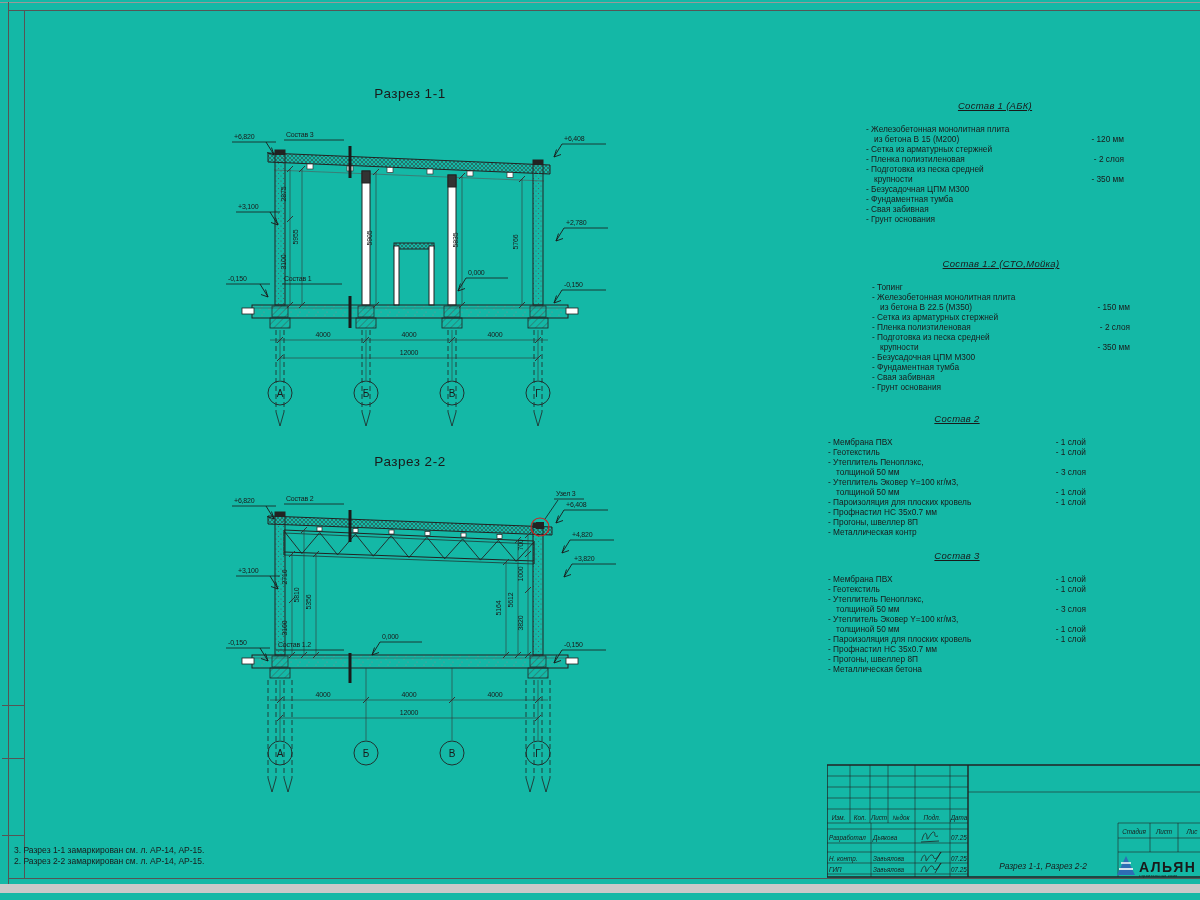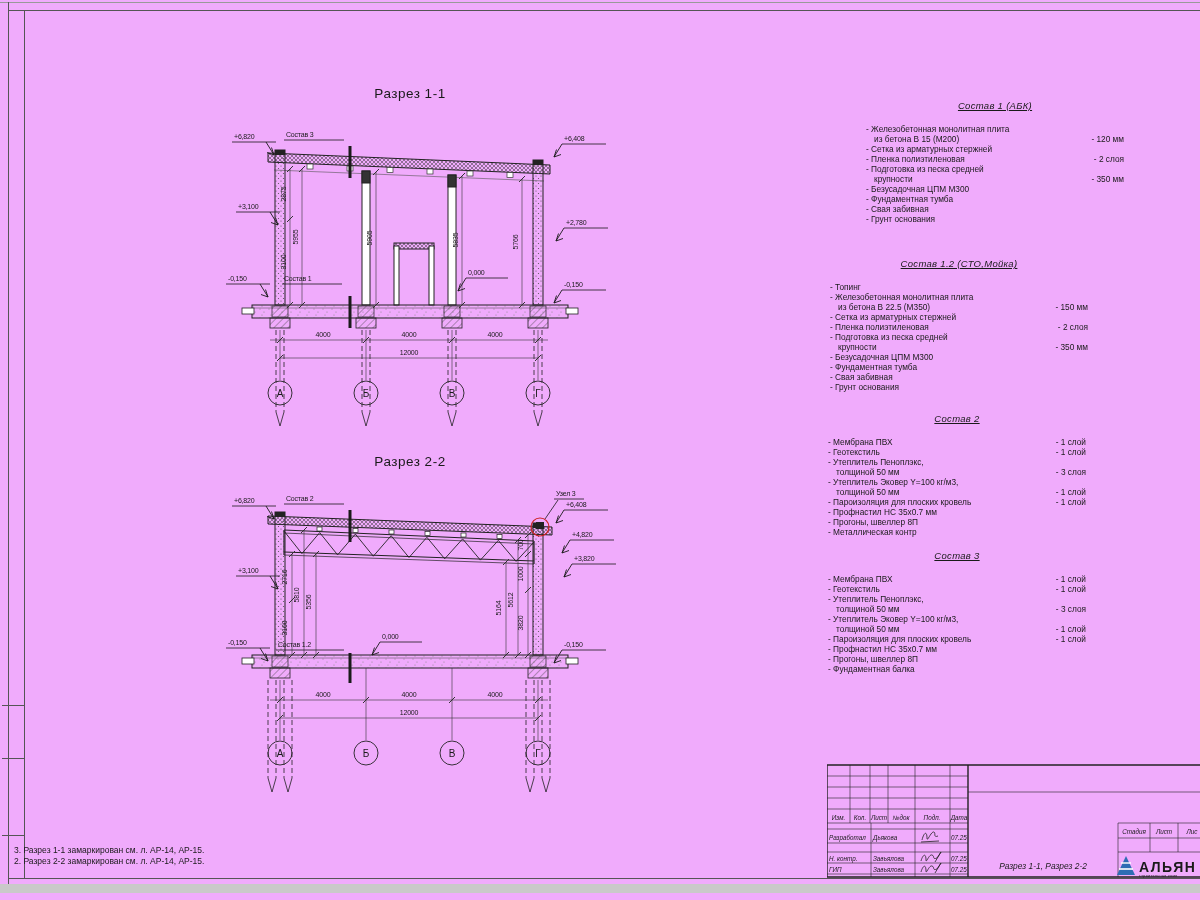--- a/index.html
+++ b/index.html
@@ -1,16 +1,16 @@
 <!DOCTYPE html>
 <html><head>
 <meta charset="utf-8">
 <style>
   html,body{margin:0;padding:0;background:#fff;}
-  .page{position:relative;width:1200px;height:900px;background:#f0abfc;overflow:hidden;
+  .page{position:relative;width:1200px;height:900px;background:#14b8a6;overflow:hidden;
         font-family:"Liberation Sans",sans-serif;color:#1a1a1a;}
   .hline,.vline{position:absolute;background:#555;}
   .paper-shadow{position:absolute;left:0;top:884px;width:1200px;height:9px;background:#c9c9c9;}
   svg text{font-family:"Liberation Sans",sans-serif;fill:#1a1a1a;}
   .t7{font-size:7px;letter-spacing:-0.2px;}
   .t10{font-size:10px;}
   .ttl{font-size:13.5px;letter-spacing:.5px;}
   .st{font-size:6.3px;font-style:italic;}
   .st2{font-size:8.4px;font-style:italic;}
   .logo-t{font-size:14px;font-weight:bold;letter-spacing:1.5px;}
@@ -433,21 +433,21 @@
         <div class="ci">
           <span class="ci-t">- Свая забивная</span>
           <span class="ci-v"></span>
         </div>
         <div class="ci">
           <span class="ci-t">- Грунт основания</span>
           <span class="ci-v"></span>
         </div>
       </div>
   </div>
-  <div class="comp" id="comp1" style="left:830px;top:259px;">
+  <div class="comp" id="comp1" style="left:872px;top:259px;">
     <div class="comp-title">Состав 1.2 (СТО,Мойка)</div>
     <div class="comp-items">
         <div class="ci">
           <span class="ci-t">- Топинг</span>
           <span class="ci-v"></span>
         </div>
         <div class="ci">
           <span class="ci-t">- Железобетонная монолитная плита
 из бетона В 22.5 (М350)</span>
           <span class="ci-v">- 150 мм</span>
@@ -549,21 +549,21 @@
         </div>
         <div class="ci">
           <span class="ci-t">- Профнастил НС 35х0.7 мм</span>
           <span class="ci-v"></span>
         </div>
         <div class="ci">
           <span class="ci-t">- Прогоны, швеллер 8П</span>
           <span class="ci-v"></span>
         </div>
         <div class="ci">
-          <span class="ci-t">- Фундаментная балка</span>
+          <span class="ci-t">- Металлическая бетона</span>
           <span class="ci-v"></span>
         </div>
       </div>
   </div>
 
   <div class="notes">
     <div>3. Разрез 1-1 замаркирован см. л. АР-14, АР-15.</div>
     <div>2. Разрез 2-2 замаркирован см. л. АР-14, АР-15.</div>
   </div>
 

